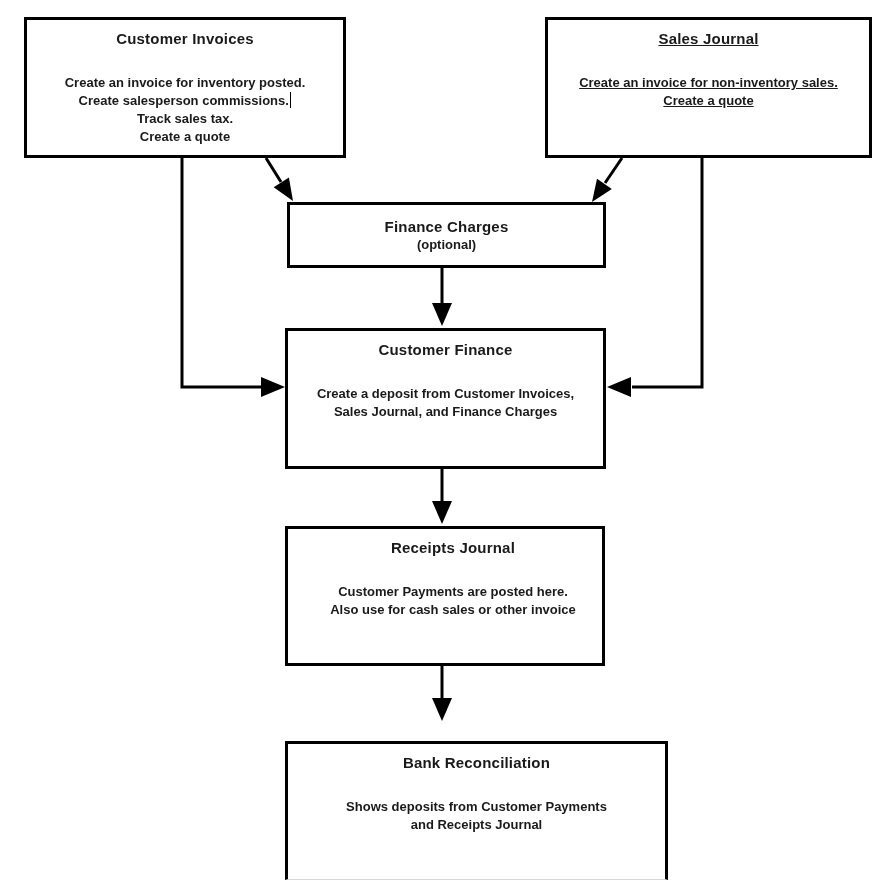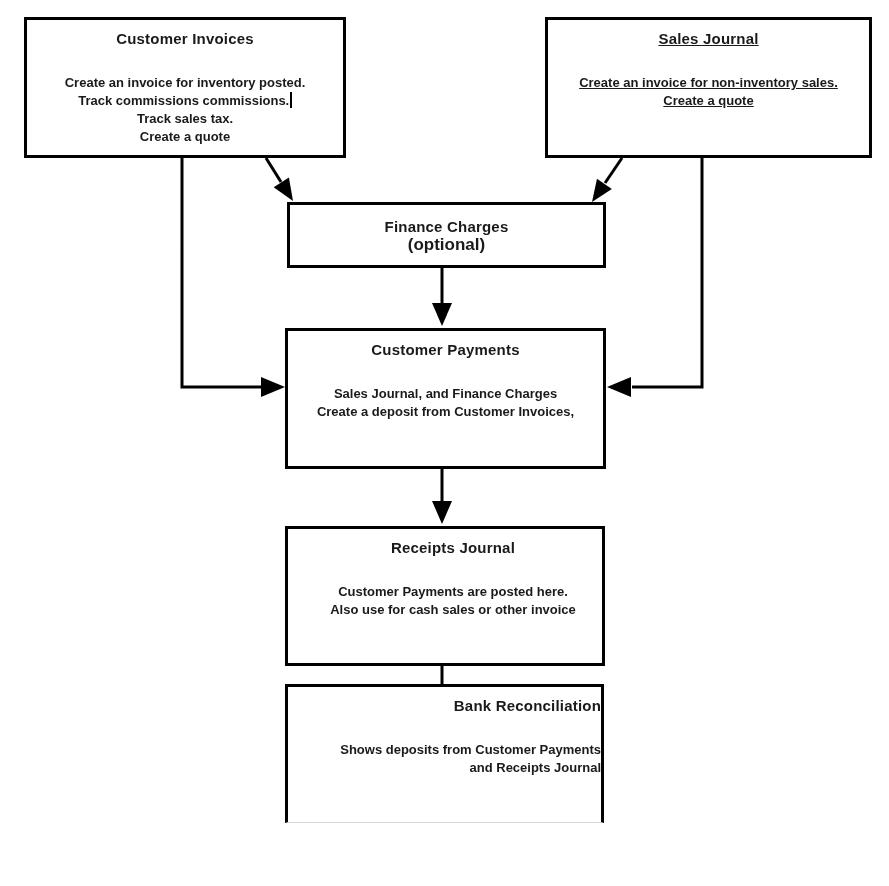--- a/index.html
+++ b/index.html
@@ -21,21 +21,21 @@
     background: #ffffff;
     text-align: center;
   }
   .node-title {
     padding-top: 10px;
     font-size: 15px;
     line-height: 18px;
     letter-spacing: 0.2px;
   }
   .node-subtitle {
-    font-size: 17px;
+    font-size: 13px;
     line-height: 18px;
   }
   .node-body {
     margin-top: 26px;
     font-size: 13px;
     line-height: 18px;
   }
   .node-body .line { white-space: nowrap; }
   #node-finance-charges .node-title { padding-top: 13px; }
   .caret {
@@ -97,56 +97,56 @@
     <g>
       <line x1="442" y1="666" x2="442" y2="699"></line>
       <polygon points="442,721 432,698 452,698"></polygon>
     </g>
   </svg>
 
   <div class="node" id="node-customer-invoices" style="left:24px; top:17px; width:322px; height:141px;">
     <div class="node-title">Customer Invoices</div>
     <div class="node-body">
       <div class="line">Create an invoice for inventory posted.</div>
-      <div class="line"><span>Track commissions commissions.</span><span class="caret"></span></div>
+      <div class="line"><span>Create salesperson commissions.</span><span class="caret"></span></div>
       <div class="line">Track sales tax.</div>
       <div class="line">Create a quote</div>
     </div>
   </div>
 
   <div class="node" id="node-sales-journal" style="left:545px; top:17px; width:327px; height:141px;text-decoration:underline;">
     <div class="node-title">Sales Journal</div>
     <div class="node-body">
       <div class="line">Create an invoice for non-inventory sales.</div>
       <div class="line">Create a quote</div>
     </div>
   </div>
 
   <div class="node" id="node-finance-charges" style="left:287px; top:202px; width:319px; height:66px;">
     <div class="node-title">Finance Charges</div>
     <div class="node-subtitle">(optional)</div>
   </div>
 
   <div class="node" id="node-customer-payments" style="left:285px; top:328px; width:321px; height:141px;">
-    <div class="node-title">Customer Payments</div>
+    <div class="node-title">Customer Finance</div>
     <div class="node-body">
+      <div class="line">Create a deposit from Customer Invoices,</div>
       <div class="line">Sales Journal, and Finance Charges</div>
-      <div class="line">Create a deposit from Customer Invoices,</div>
     </div>
   </div>
 
   <div class="node" id="node-receipts-journal" style="left:285px; top:526px; width:320px; height:140px;padding-left:16px;">
     <div class="node-title">Receipts Journal</div>
     <div class="node-body">
       <div class="line">Customer Payments are posted here.</div>
       <div class="line">Also use for cash sales or other invoice</div>
     </div>
   </div>
 
-  <div class="node" id="node-bank-reconciliation" style="left:285px; top:684px; width:319px; height:139px;text-align:right;">
+  <div class="node" id="node-bank-reconciliation" style="left:285px; top:741px; width:383px; height:139px;">
     <div class="node-title">Bank Reconciliation</div>
     <div class="node-body">
       <div class="line">Shows deposits from Customer Payments</div>
       <div class="line">and Receipts Journal</div>
     </div>
   </div>
 
 </div>
 
 </body></html>

